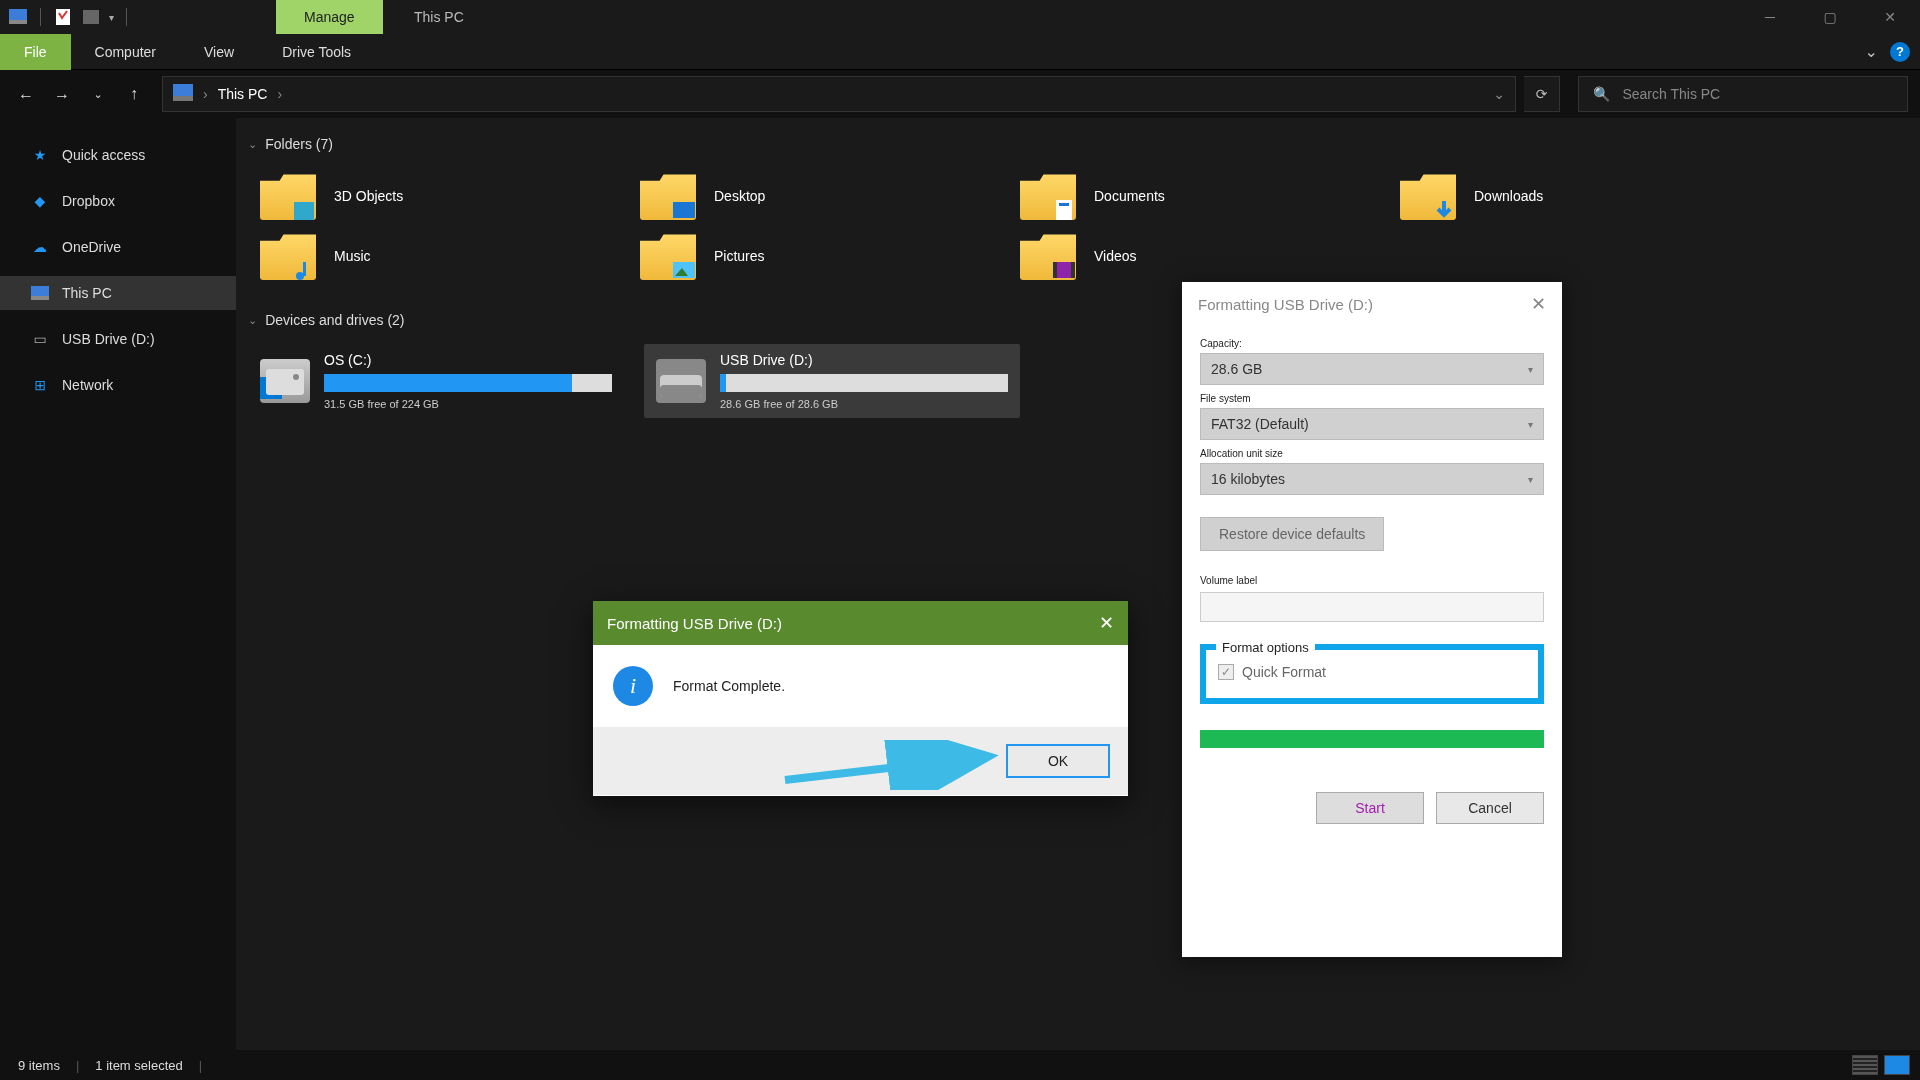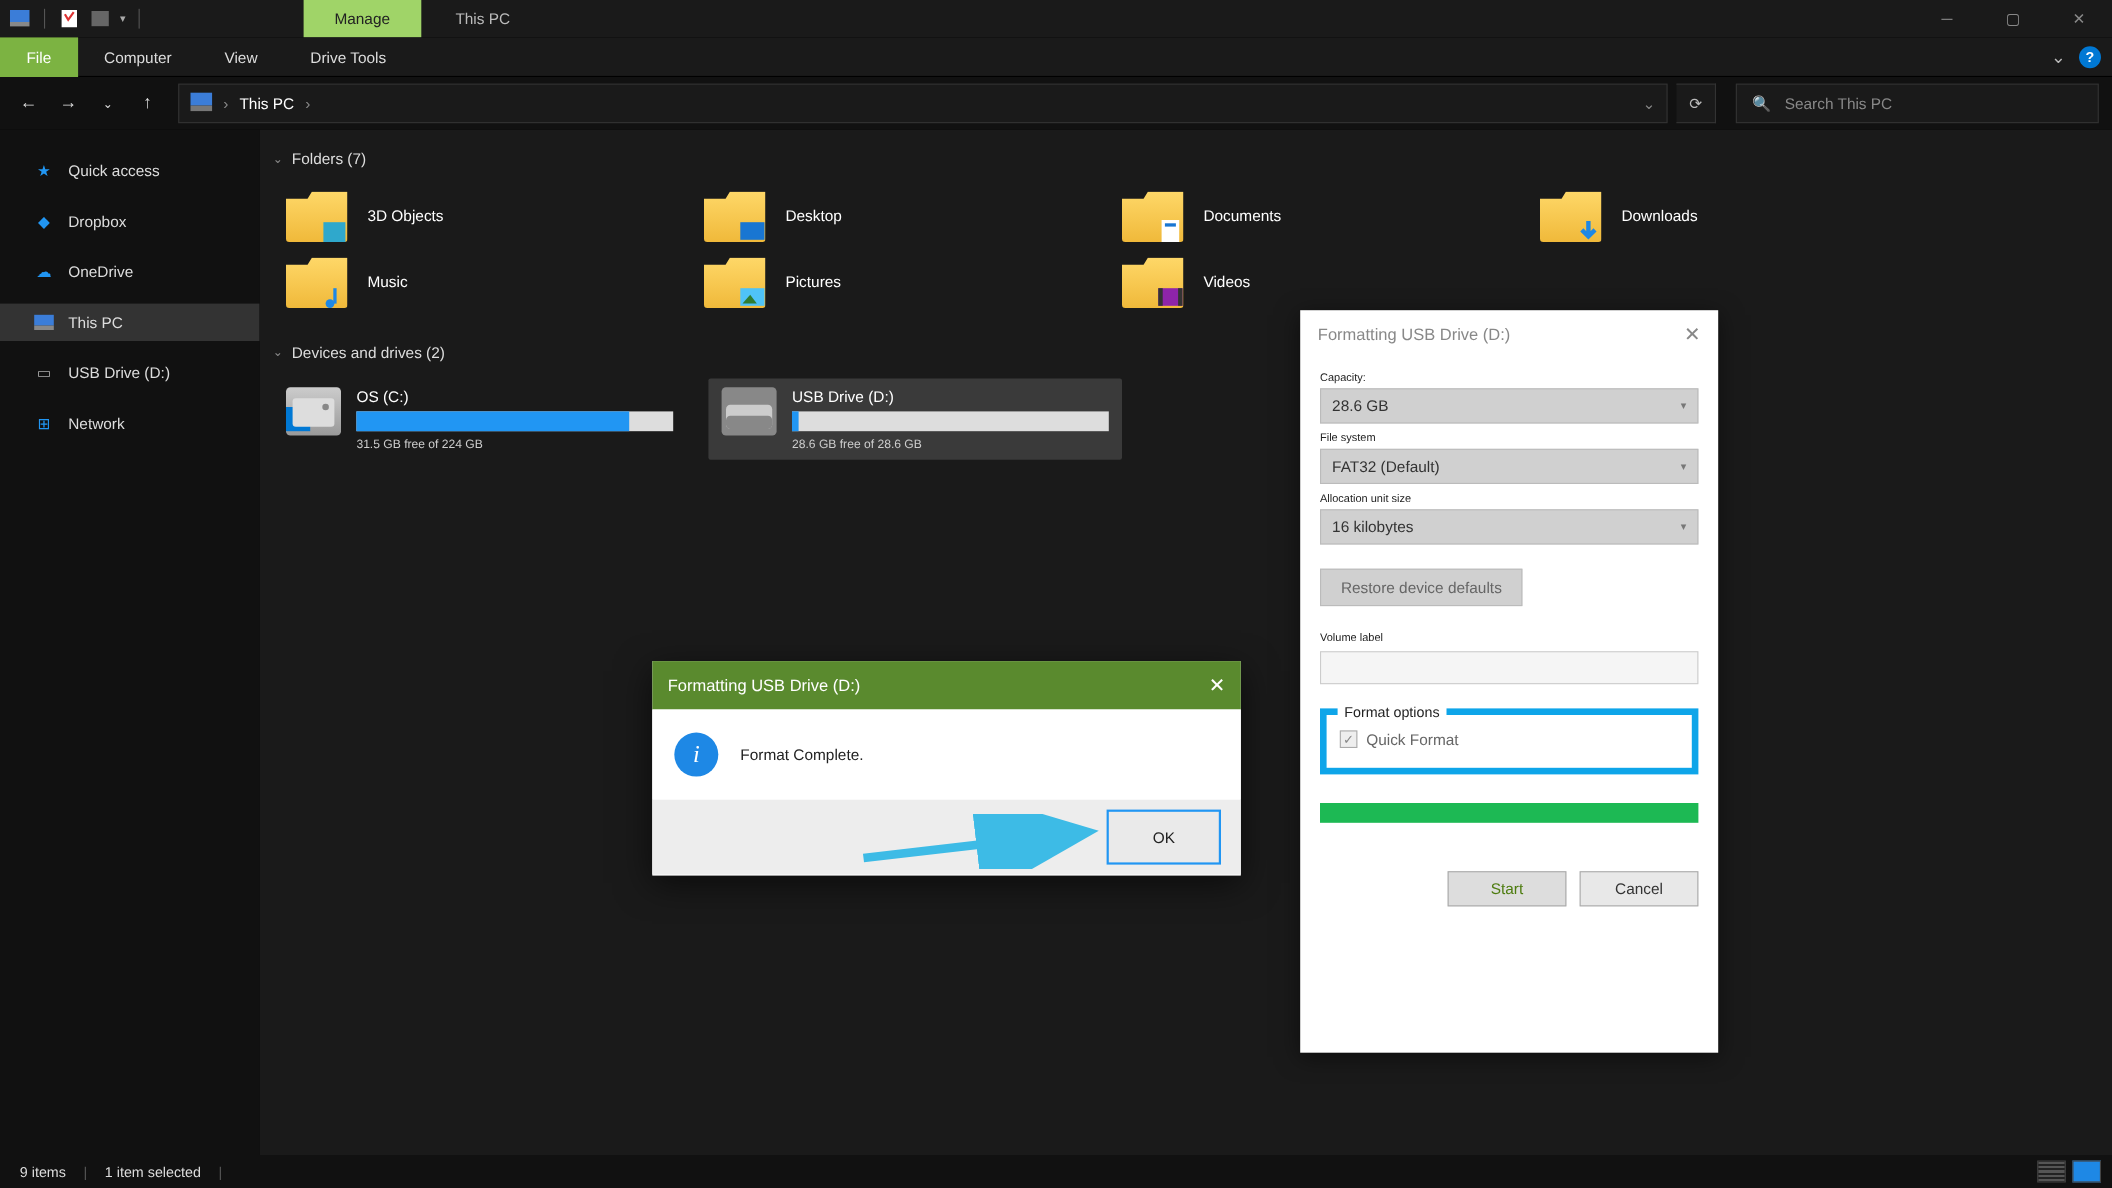--- a/index.html
+++ b/index.html
@@ -43,21 +43,21 @@
 
 .content { flex:1; background:#1a1a1a; padding:12px 0 0 12px; position:relative; }
 .group-header { display:flex; align-items:center; gap:8px; color:#ddd; padding:6px 0; }
 .chev { color:#888; font-size:11px; }
 .folder-grid { display:flex; flex-wrap:wrap; padding:8px 0 20px 0; }
 .folder-item { width:380px; display:flex; align-items:center; gap:18px; padding:6px 12px; }
 .folder-icon { width:56px; height:48px; position:relative; }
 .folder-base { position:absolute; inset:0; background:linear-gradient(#ffd96a,#f0b93a); border-radius:3px; clip-path:polygon(0 18%,35% 18%,42% 5%,100% 5%,100% 100%,0 100%); }
 
 .drive-row { display:flex; gap:20px; padding:10px 0; }
-.drive-item { width:376px; display:flex; align-items:flex-start; gap:14px; padding:8px 12px; border-radius:2px; }
+.drive-item { width:376px; display:flex; align-items:center; gap:14px; padding:8px 12px; border-radius:2px; }
 .drive-item.selected { background:#3a3a3a; }
 .drive-icon { width:50px; height:44px; background:#888; border-radius:4px; position:relative; }
 .drive-info { flex:1; }
 .drive-bar { width:100%; height:18px; background:#ddd; margin:6px 0; position:relative; }
 .drive-fill { height:100%; background:#2196f3; }
 .drive-sub { color:#ccc; font-size:11px; }
 
 
 .statusbar { position:absolute; bottom:0; left:0; right:0; height:30px; background:#111; display:flex; align-items:center; padding:0 18px; gap:16px; color:#ddd; font-size:13px; }
 .statusbar .sep { color:#555; }
@@ -73,30 +73,30 @@
 .fld-select { width:100%; height:32px; background:#d0d0d0; border:1px solid #bbb; display:flex; align-items:center; justify-content:space-between; padding:0 10px; margin-top:4px; color:#333; }
 .fld-btn { height:34px; background:#d0d0d0; border:1px solid #bbb; padding:0 18px; display:inline-flex; align-items:center; color:#666; margin-top:22px; }
 .fld-input { width:100%; height:30px; border:1px solid #ccc; background:#f5f5f5; margin-top:6px; }
 .fld-group { border:6px solid #0ea5e9; padding:14px 12px 18px 12px; margin-top:22px; position:relative; }
 .fld-group-label { position:absolute; top:-10px; left:10px; background:#fff; padding:0 6px; font-size:13px; }
 .chk { display:flex; align-items:center; gap:8px; color:#666; }
 .chkbox { width:16px; height:16px; border:1px solid #aaa; background:#eee; display:flex; align-items:center; justify-content:center; color:#888; font-size:12px; }
 .progress { width:100%; height:18px; background:#1db954; margin-top:26px; }
 .dlg-buttons { display:flex; gap:12px; justify-content:flex-end; margin-top:44px; }
 .dlg-btn { width:108px; height:32px; border:1px solid #aaa; background:#e8e8e8; display:flex; align-items:center; justify-content:center; color:#333; }
-.dlg-btn.disabled { color:#4d7c0f; background:#ddd; }
+.dlg-btn.disabled { color:#a21caf; background:#ddd; }
 
 
 .msgbox { position:absolute; left:593px; top:601px; width:535px; height:195px; background:#fff; box-shadow:0 8px 30px rgba(0,0,0,.6); }
 .msg-title { height:44px; background:#5a8a2e; color:#fff; display:flex; align-items:center; justify-content:space-between; padding:0 14px; font-size:15px; }
 .msg-title .x { color:#fff; font-size:18px; }
 .msg-body { height:82px; background:#fff; display:flex; align-items:center; gap:20px; padding:0 20px; color:#222; }
 .info-icon { width:40px; height:40px; border-radius:50%; background:#1e88e5; color:#fff; display:flex; align-items:center; justify-content:center; font-size:22px; font-family:Georgia,serif; font-style:italic; }
 .msg-footer { height:68px; background:#ededed; display:flex; align-items:center; justify-content:flex-end; padding:0 18px; }
-.ok-btn { width:104px; height:50px; border:2px solid #2196f3; background:#eaeaea; display:flex; align-items:center; justify-content:center; color:#222; }
+.ok-btn { width:104px; height:34px; border:2px solid #2196f3; background:#eaeaea; display:flex; align-items:center; justify-content:center; color:#222; }
 
 
 .arrow { position:absolute; left:780px; top:740px; width:220px; height:50px; pointer-events:none; }
 
 
 .overlay { position:absolute; bottom:-2px; right:-2px; width:28px; height:24px; }
 </style>
 </head>
 <body>
 

